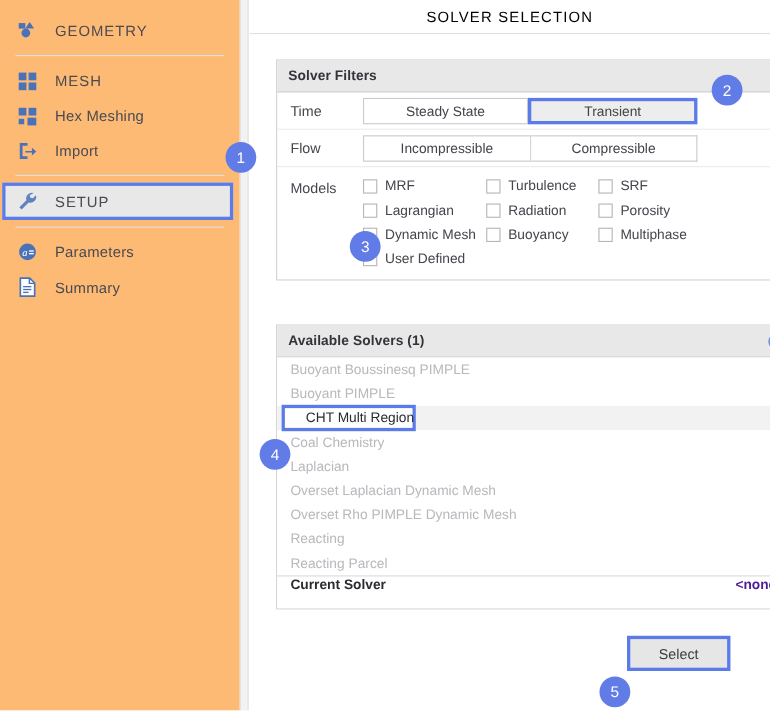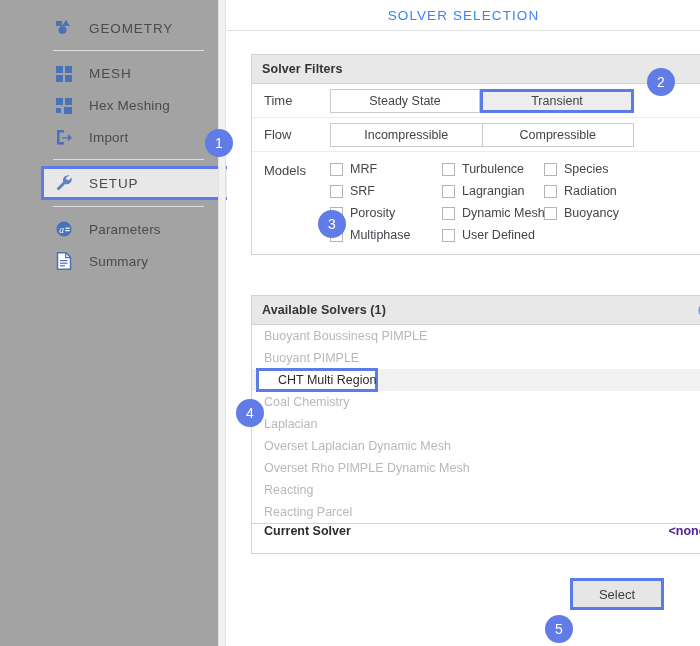--- a/index.html
+++ b/index.html
@@ -8,22 +8,21 @@
     width: 700px; height: 646px;
     background: #ffffff;
     font-family: "Liberation Sans", sans-serif;
     overflow: hidden;
   }
   #root { position: relative; width: 700px; height: 646px; background: #fff; }
 
   
   #sidebar {
     position: absolute; left: 0; top: 0; width: 218px; height: 646px;
-    background: #a3a3a3;
-    padding-left: 39px;
+    background: #fdba74;
   }
   .nav-item {
     position: relative; display: flex; align-items: center;
     height: 32px; padding-left: 14px; gap: 14px;
   }
   .nav-item .label {
     font-size: 13.5px; color: #4a4a52; letter-spacing: .2px; white-space: nowrap;
   }
   .nav-item.caps .label { letter-spacing: .9px; }
   .nav-icon { width: 22px; height: 22px; flex: 0 0 22px; position: relative; }
@@ -43,21 +42,21 @@
   }
 
   
   #main { position: absolute; left: 227px; top: 0; width: 473px; height: 646px; background: #fff; }
   #title-bar {
     height: 31px; width: 100%;
     border-bottom: 1px solid #e0e0e0;
     display: flex; align-items: center; justify-content: center;
   }
   #title-bar .t {
-    font-size: 13.5px; color: #3b82f6; letter-spacing: 1.1px;
+    font-size: 13.5px; color: #000000; letter-spacing: 1.1px;
   }
 
   .card {
     position: absolute; left: 24px; width: 475px;
     border: 1px solid #d2d2d6; background: #fff;
   }
   .card-head {
     height: 29px; background: #e8e8e8; border-bottom: 1px solid #d2d2d6;
     display: flex; align-items: center; padding: 0 10px;
   }
@@ -272,24 +271,20 @@
       <div class="frow models-row">
         <span class="rowlabel">Models</span>
         <div class="models-grid">
           <div class="cb">
             <span class="box"></span>
             <span class="cl">MRF</span>
           </div>
           <div class="cb">
             <span class="box"></span>
             <span class="cl">Turbulence</span>
-          </div>
-          <div class="cb">
-            <span class="box"></span>
-            <span class="cl">Species</span>
           </div>
 
           <div class="cb">
             <span class="box"></span>
             <span class="cl">SRF</span>
           </div>
           <div class="cb">
             <span class="box"></span>
             <span class="cl">Lagrangian</span>
           </div>

